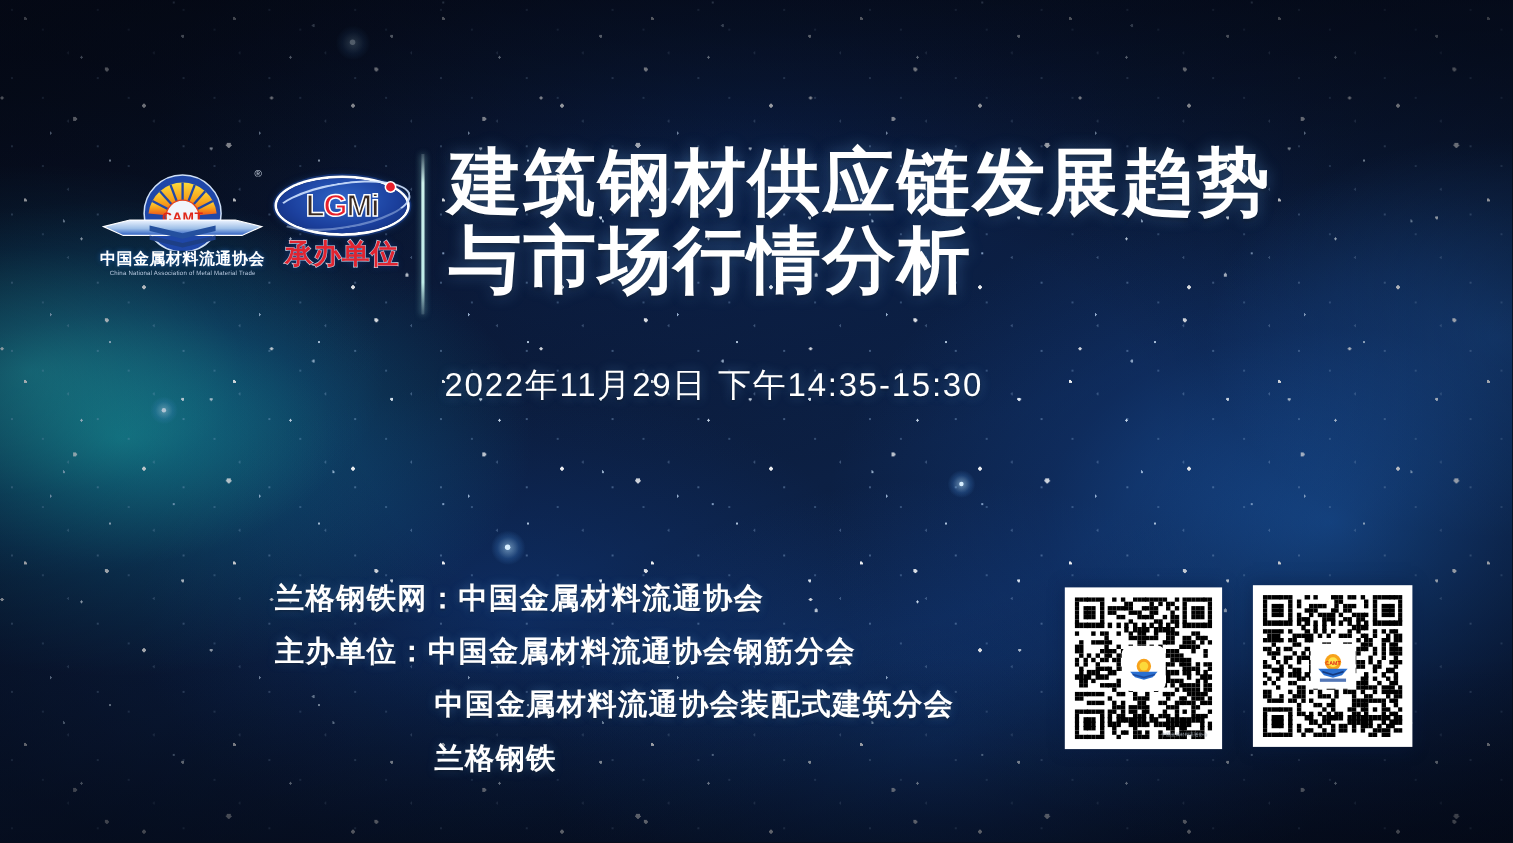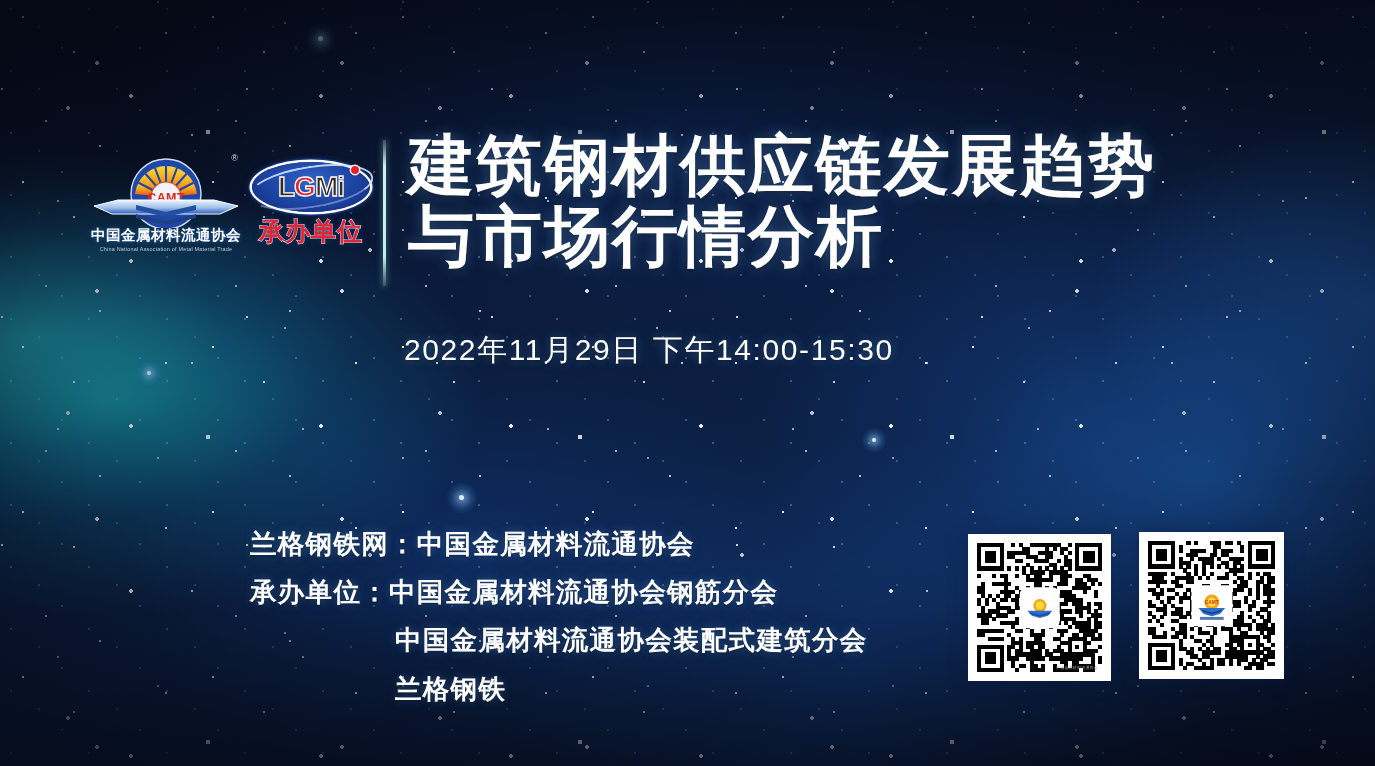--- a/index.html
+++ b/index.html
@@ -278,25 +278,25 @@
     </div>
 
     <div class="divider"></div>
 
     <div class="title">
       <span class="title-line">建筑钢材供应链发展趋势</span>
       <span class="title-line">与市场行情分析</span>
     </div>
   </div>
 
-  <div class="datetime">2022年11月29日  下午14:00-15:30</div>
+  <div class="datetime">2022年11月29日  下午14:35-15:30</div>
 
   <div class="orgs">
     <span class="org-line">兰格钢铁网：中国金属材料流通协会</span>
-    <span class="org-line">承办单位：中国金属材料流通协会钢筋分会</span>
+    <span class="org-line">主办单位：中国金属材料流通协会钢筋分会</span>
     <span class="org-line indented">中国金属材料流通协会装配式建筑分会</span>
     <span class="org-line indented">兰格钢铁</span>
   </div>
 
   <div class="qr qr-1">
     <div class="qr-canvas" id="qrc1">
         <div class="qr-mod" style="left: 0%; top: 0%; width: 3.2103%; height: 3.2103%;"></div>
         <div class="qr-mod" style="left: 3.0303%; top: 0%; width: 3.2103%; height: 3.2103%;"></div>
         <div class="qr-mod" style="left: 6.06061%; top: 0%; width: 3.2103%; height: 3.2103%;"></div>
         <div class="qr-mod" style="left: 9.09091%; top: 0%; width: 3.2103%; height: 3.2103%;"></div>

